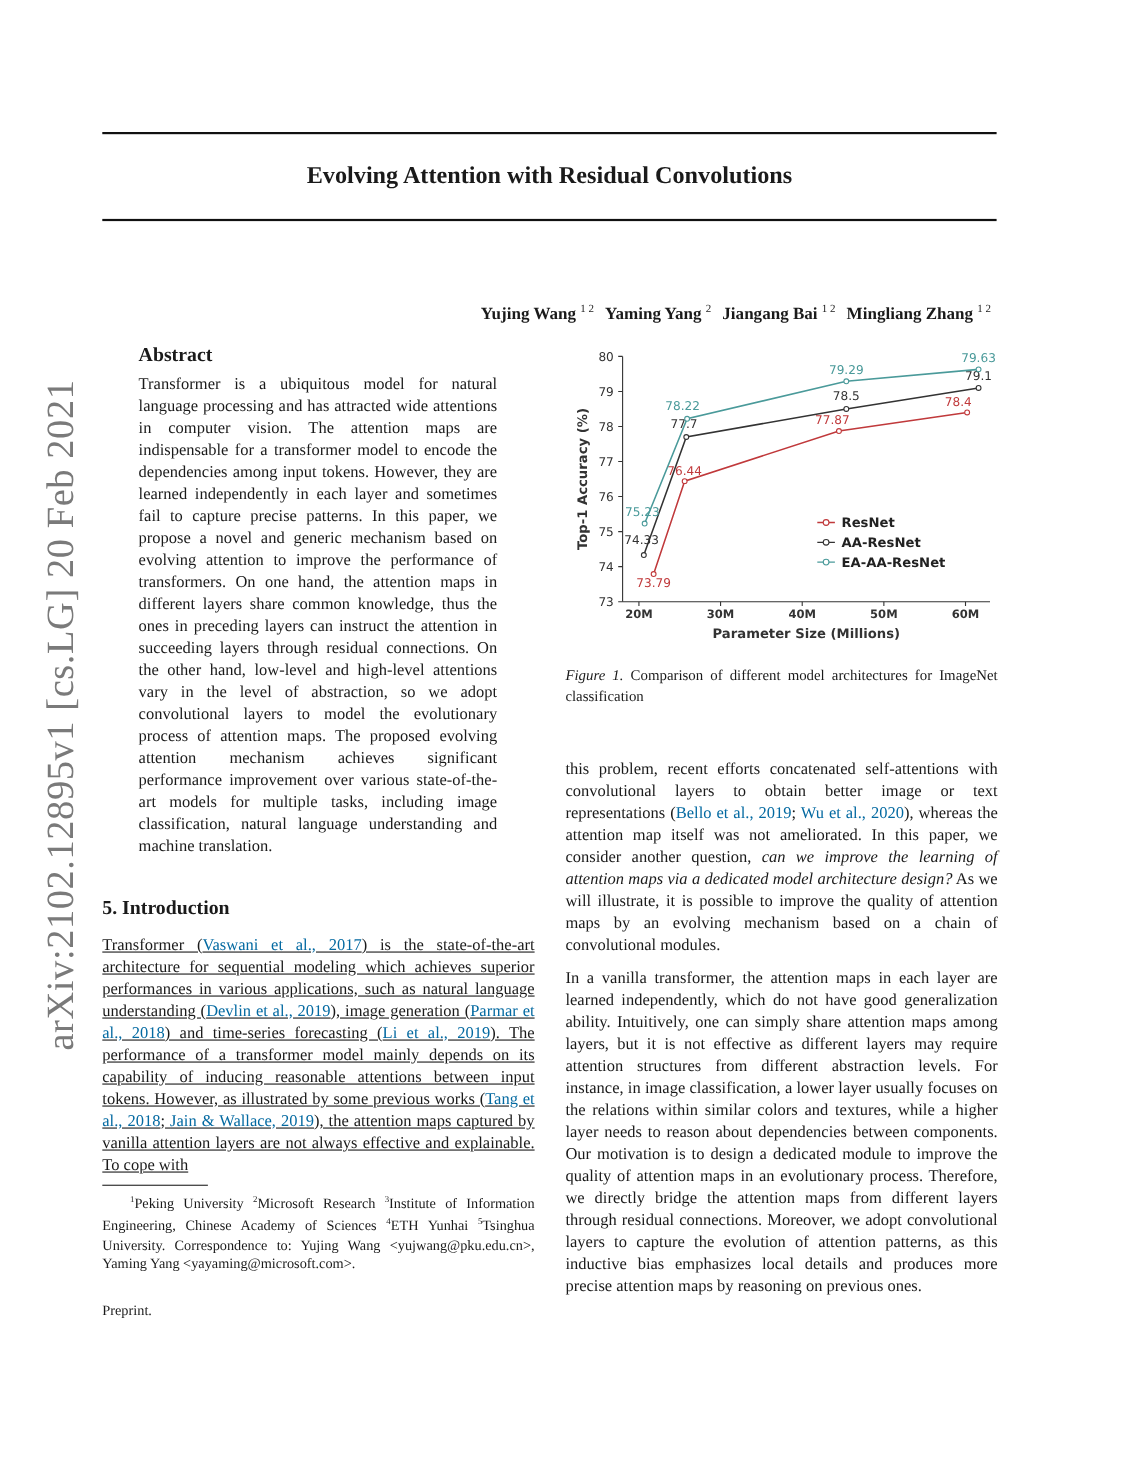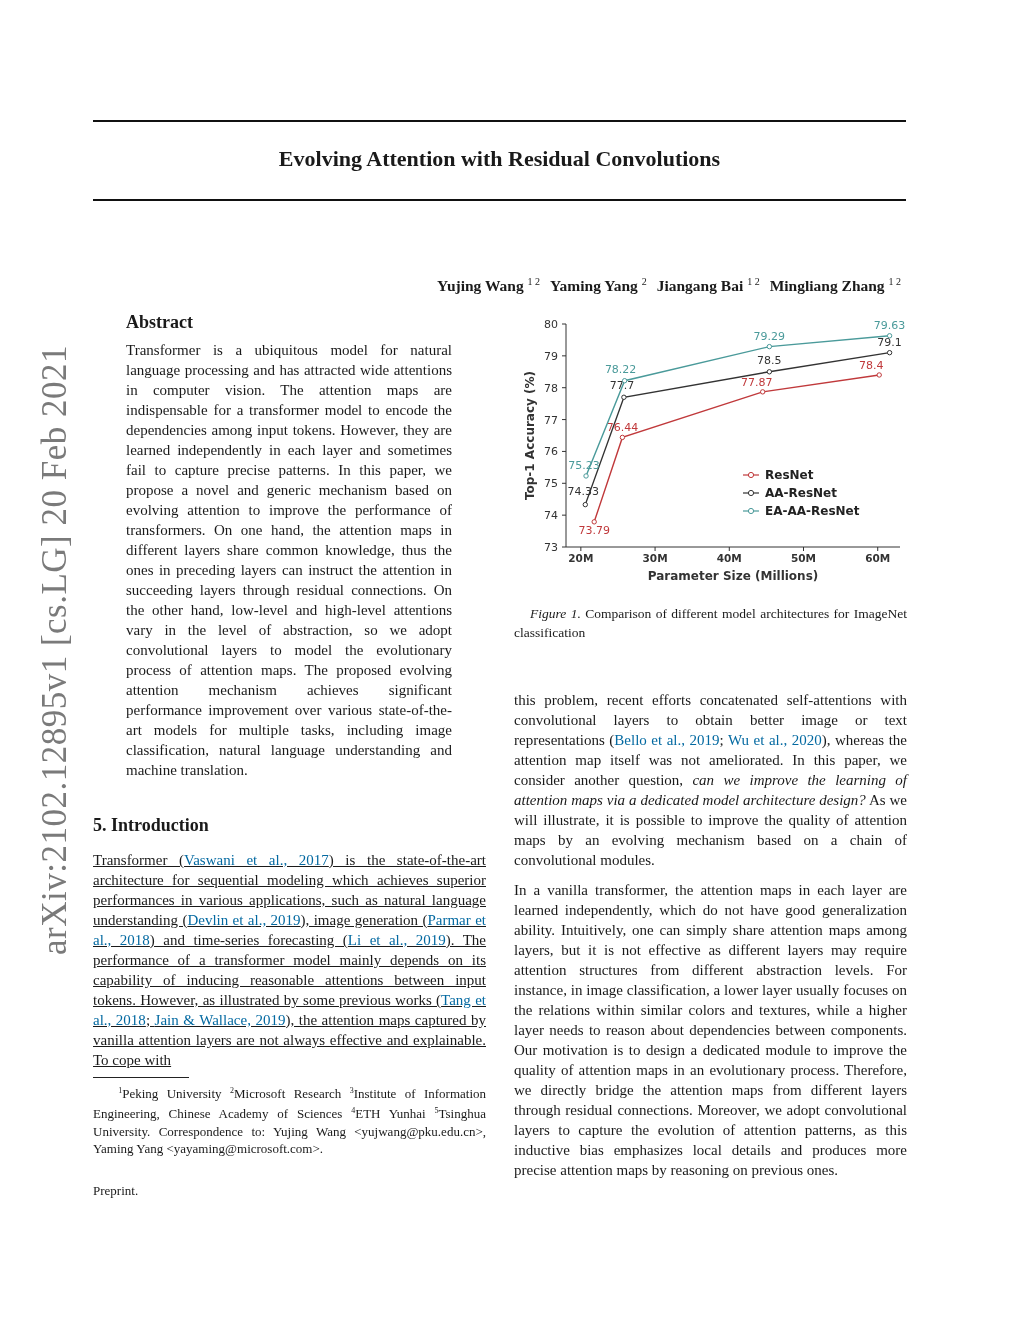--- a/index.html
+++ b/index.html
@@ -16,21 +16,21 @@
   .abs-h { position: absolute; left: 126px; width: 326px; top: 312px; text-align: left; font-size: 18px; font-weight: bold; }
   .abs-body { position: absolute; left: 126px; width: 326px; top: 340px; font-size: 15px; line-height: 20px; text-align: justify; }
   .sec-h { position: absolute; left: 93px; top: 815px; font-size: 18px; font-weight: bold; }
   .cite { color: #0369a1; }
   .fn-rule { position: absolute; left: 93px; top: 1077px; width: 96px; height: 1px; background: #222; }
   .fn { position: absolute; left: 93px; width: 393px; top: 1082px; font-size: 13px; line-height: 17px; text-align: justify; }
   .fn sup { font-size: 8px; }
   .preprint { position: absolute; left: 93px; top: 1183px; font-size: 13px; }
   .chart { position: absolute; left: 508px; top: 312px; width: 410px; height: 275px; }
   .caption { position: absolute; left: 514px; width: 393px; top: 604px; font-size: 13.5px; line-height: 19px; text-align: justify; }
-  .caption i { font-style: italic; margin-left: 16px; }
+  .caption i { font-style: italic; }
   .it { font-style: italic; }
   .chart text { font-family: "DejaVu Sans", sans-serif; }
 </style>
 </head>
 <body>
 
 <div class="side">arXiv:2102.12895v1  [cs.LG]  20 Feb 2021</div>
 
 <div class="rule" style="top:120px;height:2px;"></div>
 <div class="title">Evolving Attention with Residual Convolutions</div>

